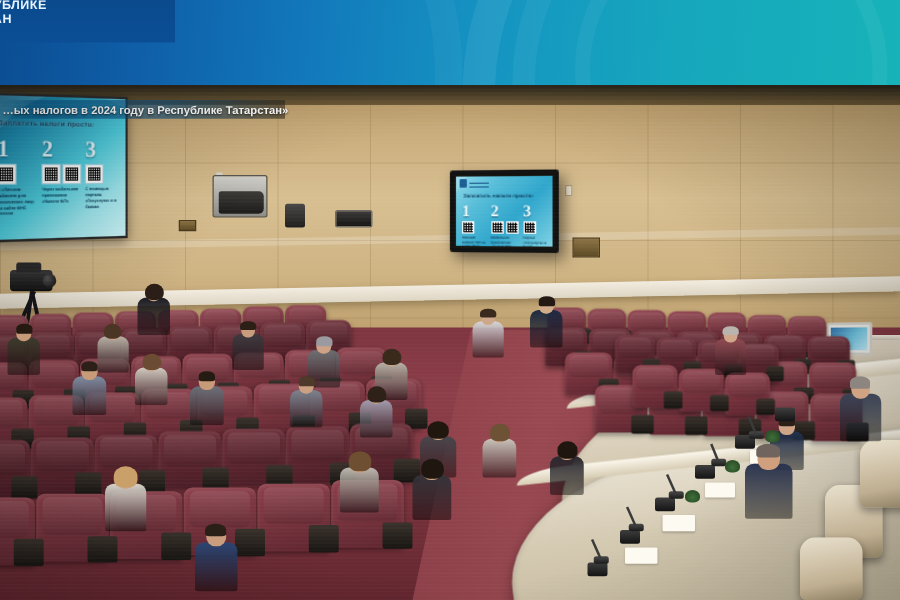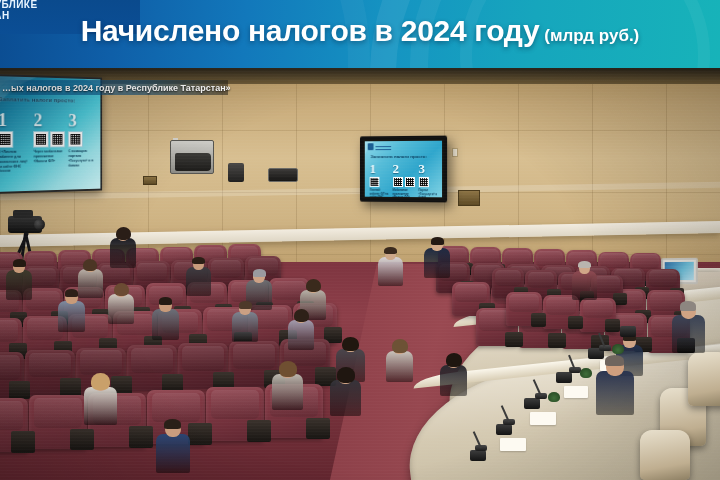--- a/index.html
+++ b/index.html
@@ -886,18 +886,15 @@
     <div class="banner-arc a1"></div>
     <div class="banner-arc a2"></div>
     <div class="banner-arc a3"></div>
     <div class="banner-arc a4"></div>
 
     <div class="banner-corner">
       <span>…ТУБЛИКЕ</span>
       <span>…ТАН</span>
     </div>
 
-    <div class="banner-title">
-      <span class="main">Начислено налогов в 2024 году</span><span class="sub">(млрд руб.)</span>
-    </div>
   </div>
 
 </div>
 
 </body></html>

